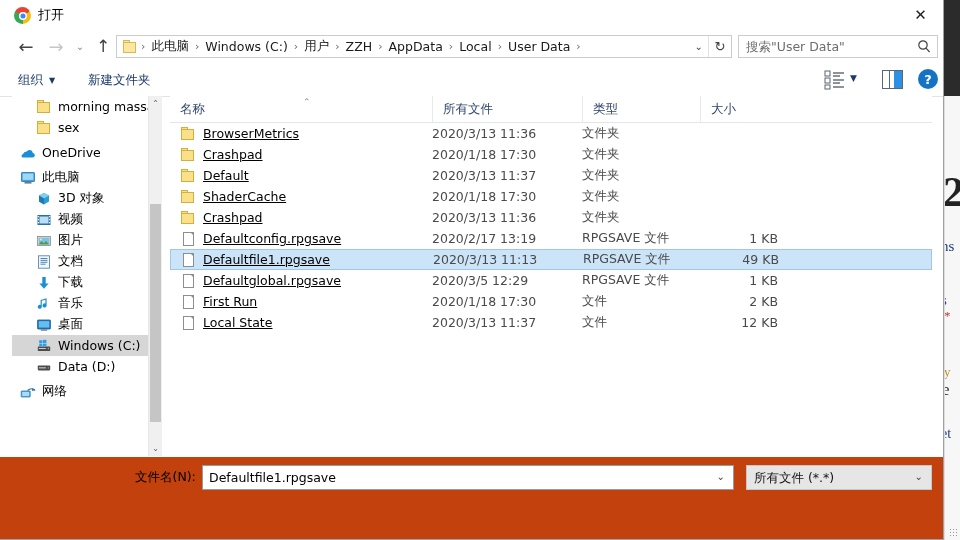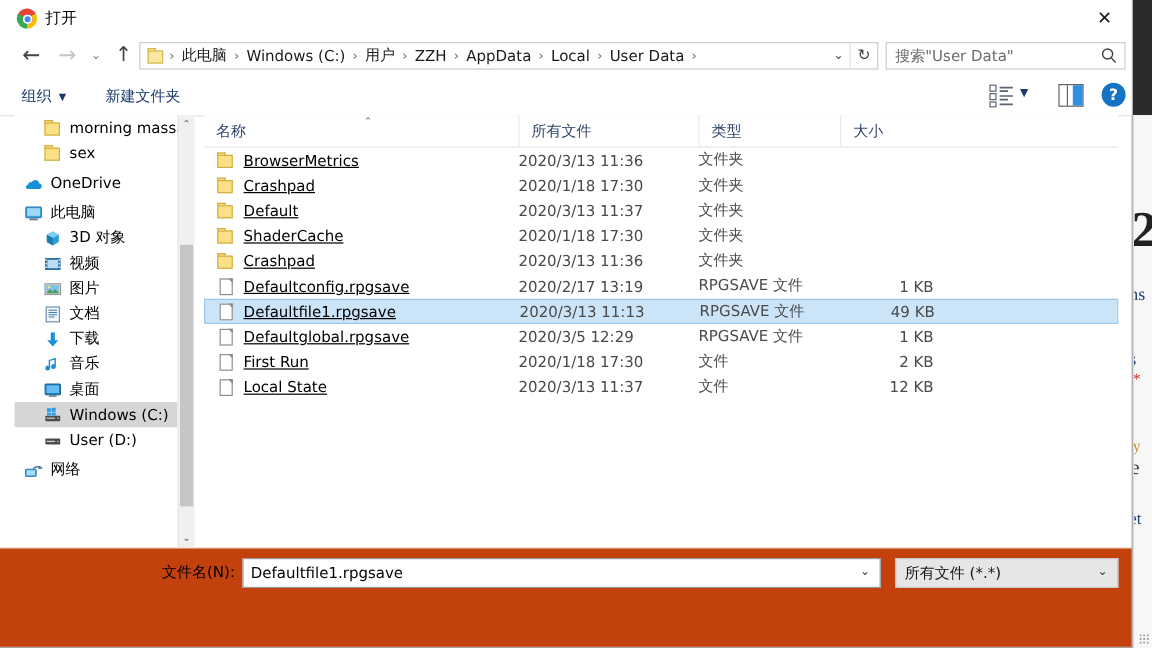--- a/index.html
+++ b/index.html
@@ -600,21 +600,21 @@
     </div>
 
     <div class="nav-item" style="padding-left:24px">
       <span class="nav-icon">
         <svg viewBox="0 0 16 16" width="16" height="16">
           <rect x="1.8" y="6.4" width="12.4" height="5" rx="0.8" fill="#4b4b4b"></rect>
           <rect x="2.9" y="8.3" width="7" height="1.1" fill="#cfcfcf"></rect>
           <circle cx="12.3" cy="8.9" r="0.7" fill="#6fdc6f"></circle>
         </svg>
       </span>
-      <span class="nav-label">User (D:)</span>
+      <span class="nav-label">Data (D:)</span>
     </div>
 
     <div class="nav-item" style="padding-left:8px; margin-top:4px">
       <span class="nav-icon">
         <svg viewBox="0 0 16 16" width="16" height="16">
           <rect x="1.2" y="7" width="9" height="6" rx="0.6" fill="#3aa3e3" stroke="#2b6ea8" stroke-width="0.7"></rect>
           <rect x="2.2" y="7.9" width="7" height="4.2" fill="#a9dcf5"></rect>
           <path d="M7.5 6.5c3-2.5 6.5-2 7.5 0" fill="none" stroke="#2b6ea8" stroke-width="1.1"></path>
           <path d="M12.4 4.2l2.8 2.1-3.3.6z" fill="#2b6ea8"></path>
         </svg>

